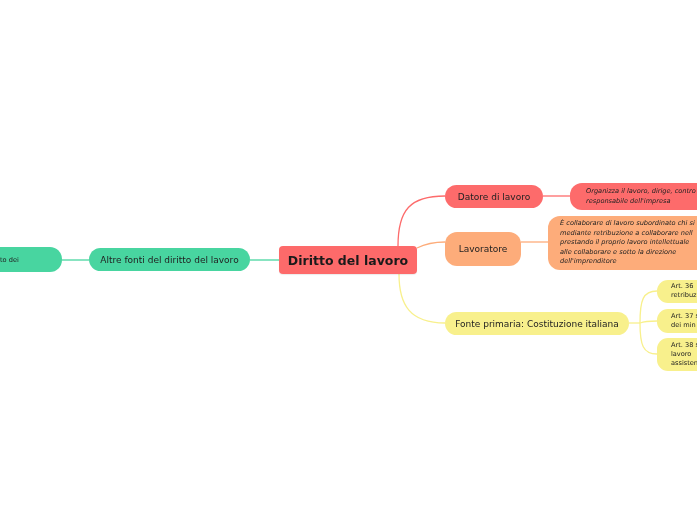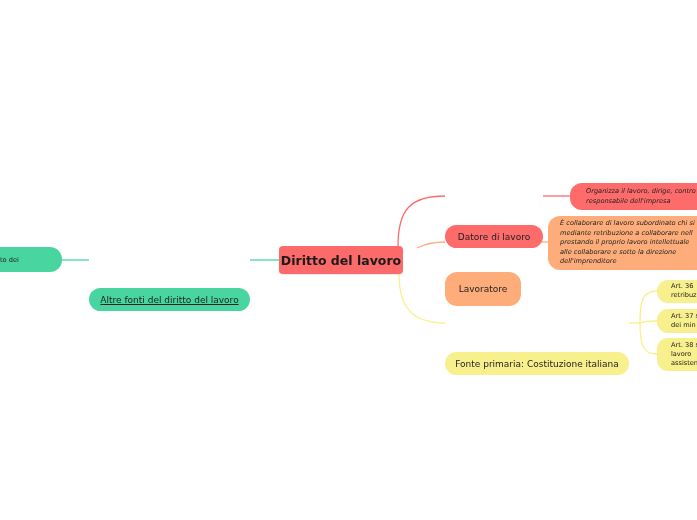--- a/index.html
+++ b/index.html
@@ -8,27 +8,27 @@
     background:#ffffff;
     font-family:"DejaVu Sans", sans-serif;
   }
   svg.links { position:absolute; left:0; top:0; width:697px; height:520px; }
   .node {
     position:absolute; box-sizing:border-box;
     display:flex; align-items:center;
     color:#222; white-space:nowrap; overflow:hidden;
   }
   .central {
-    left:279px; top:246px; width:124px; height:28px;
+    left:279px; top:246px; width:138px; height:28px;
     background:#fd6a6a; border-radius:4px;
     font-weight:bold; font-size:12.5px; color:#1a1a1a;
     justify-content:center; box-shadow:0 1px 1px rgba(0,0,0,0.08);align-items:center;
   }
   .branch {
-    height:23px; border-radius:12px; font-size:9px; justify-content:center;margin-top:40px;
+    height:23px; border-radius:12px; font-size:9px; justify-content:center;
   }
   .green { background:#48d5a0; }
   .red { background:#fd6b6b; }
   .orange { background:#fdac7a; }
   .yellow { background:#f8f08c; }
   .desc {
     border-radius:12px; font-size:6.6px; line-height:9.6px;
     align-items:center; padding-left:12px; white-space:normal;
   }
   .desc span { display:block;font-style:italic; }
@@ -58,21 +58,21 @@
   <path d="M629 323 L640 323" stroke="#f8f08c" stroke-width="1.3" fill="none"></path>
   <path d="M640 323 C640 300, 643 291, 657 291" stroke="#f8f08c" stroke-width="1.3" fill="none"></path>
   <path d="M640 323 C645 321, 650 321, 657 321" stroke="#f8f08c" stroke-width="1.3" fill="none"></path>
   <path d="M640 323 C640 345, 643 354, 657 354" stroke="#f8f08c" stroke-width="1.3" fill="none"></path>
 </svg>
 
 <div class="node central">
   <span>Diritto del lavoro</span>
 </div>
 
-<div class="node branch green" style="left:89px; top:248px; width:161px;text-decoration:underline;">
+<div class="node branch green" style="left:89px; top:248px; width:161px;">
   <span>Altre fonti del diritto del lavoro</span>
 </div>
 
 <div class="node green" style="left:-20px; top:247px; width:82px; height:25px; border-radius:12px; font-size:6.6px; padding-left:20px;">
   <span>to dei</span>
 </div>
 
 <div class="node branch red" style="left:445px; top:185px; width:98px;">
   <span>Datore di lavoro</span>
 </div>

